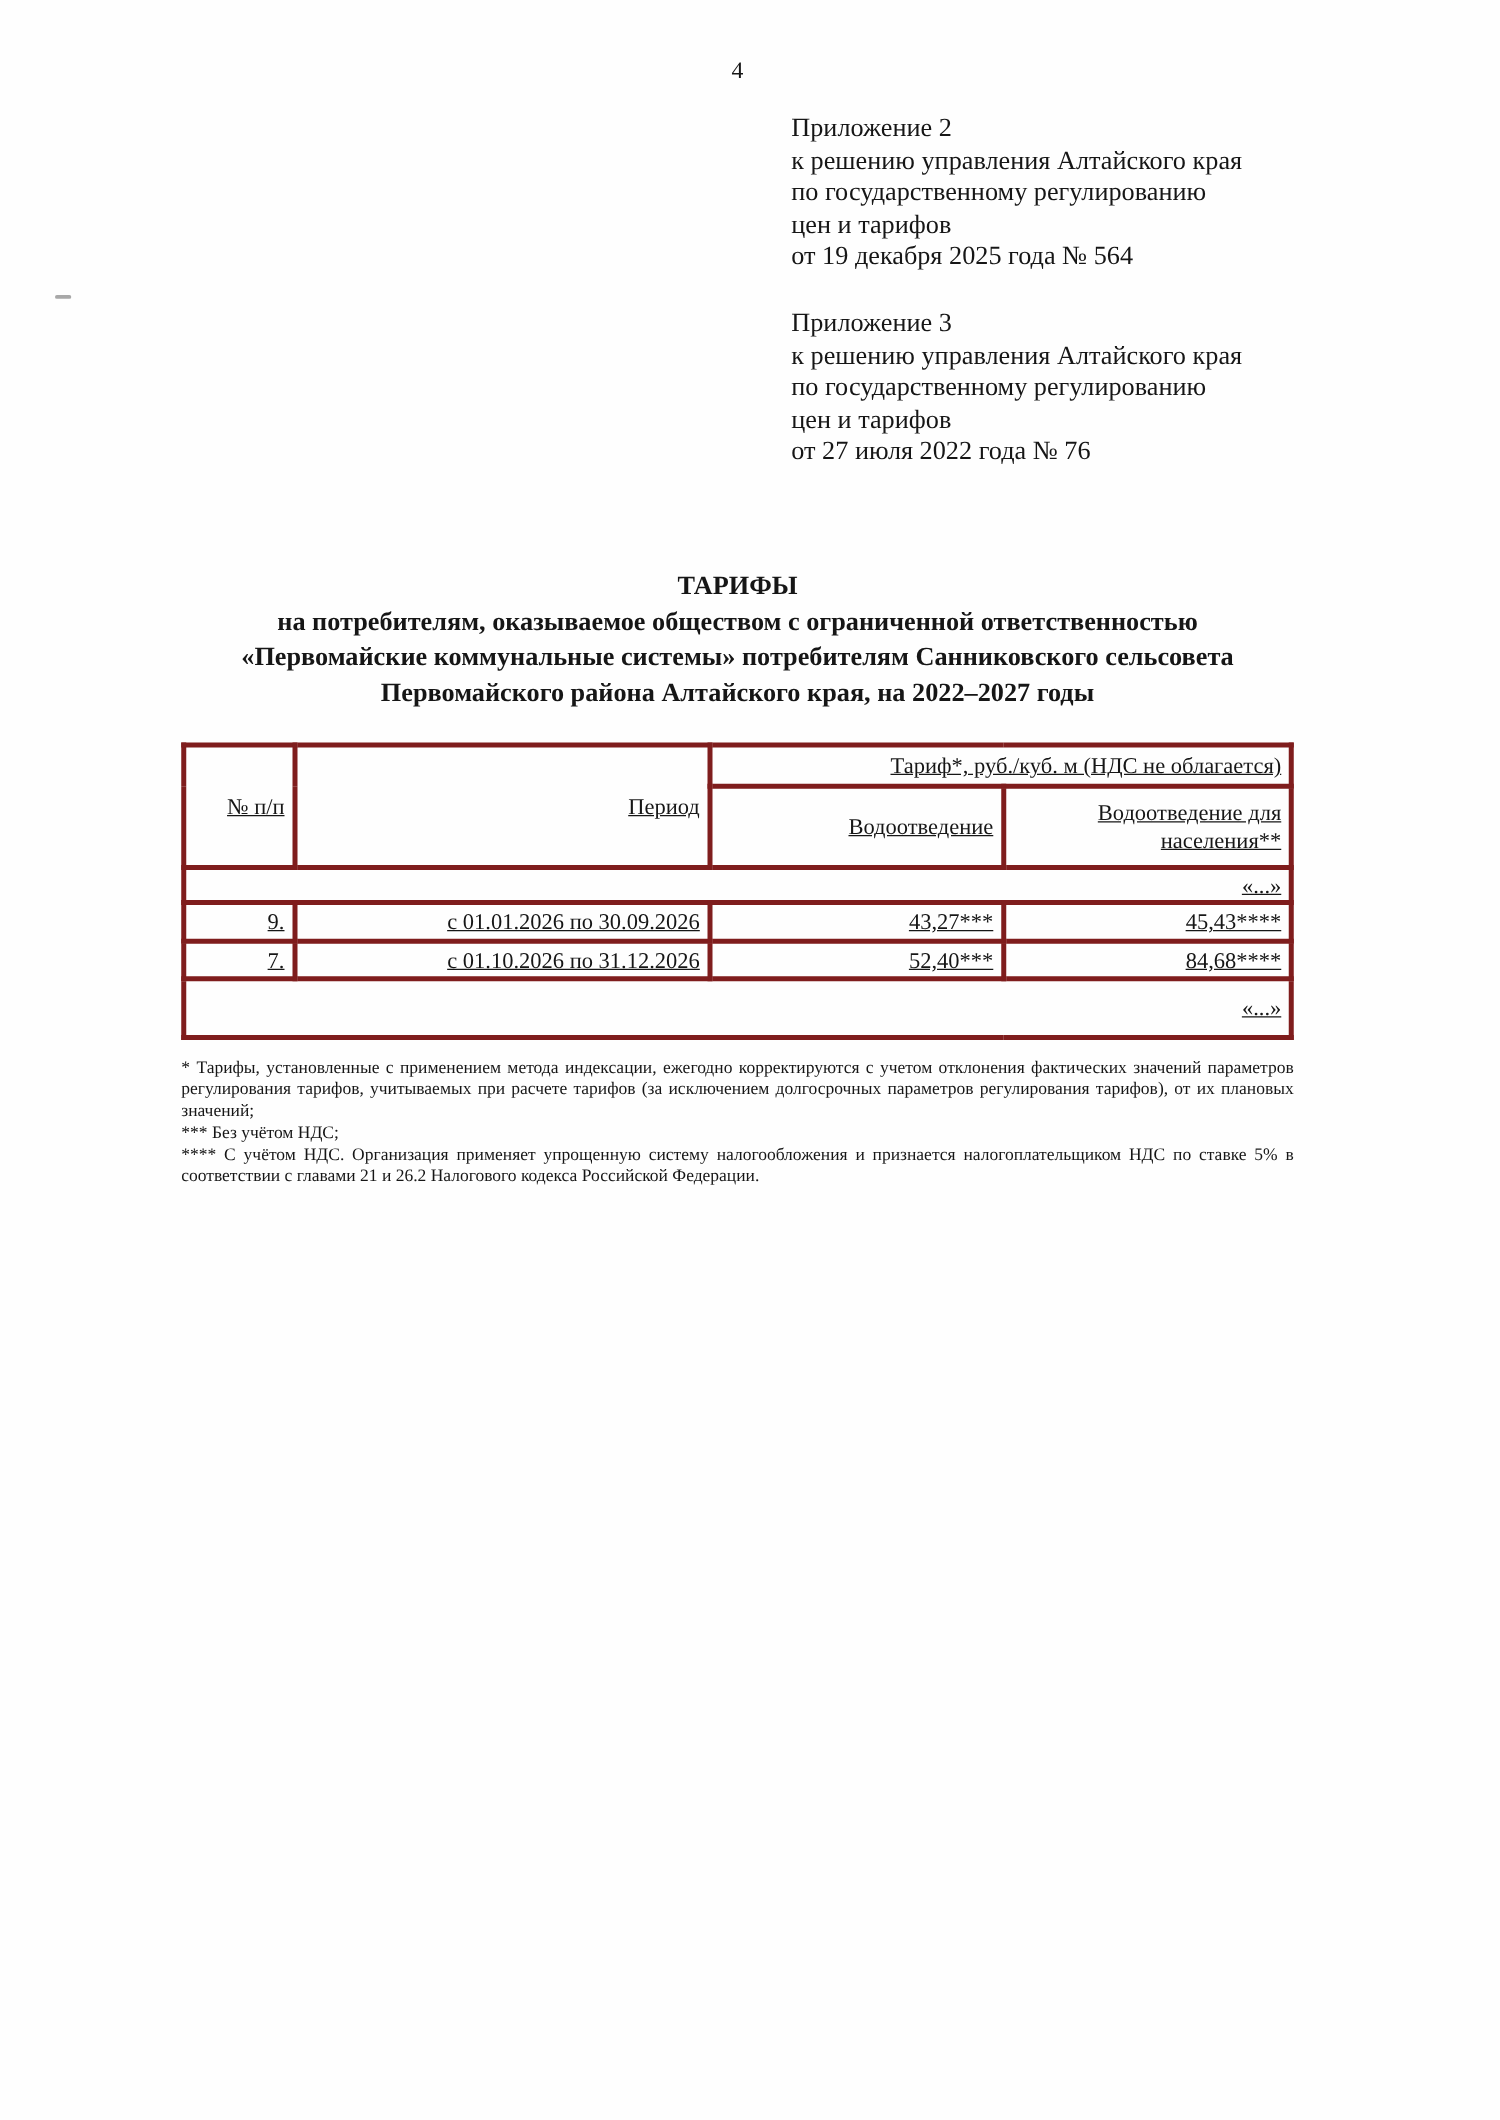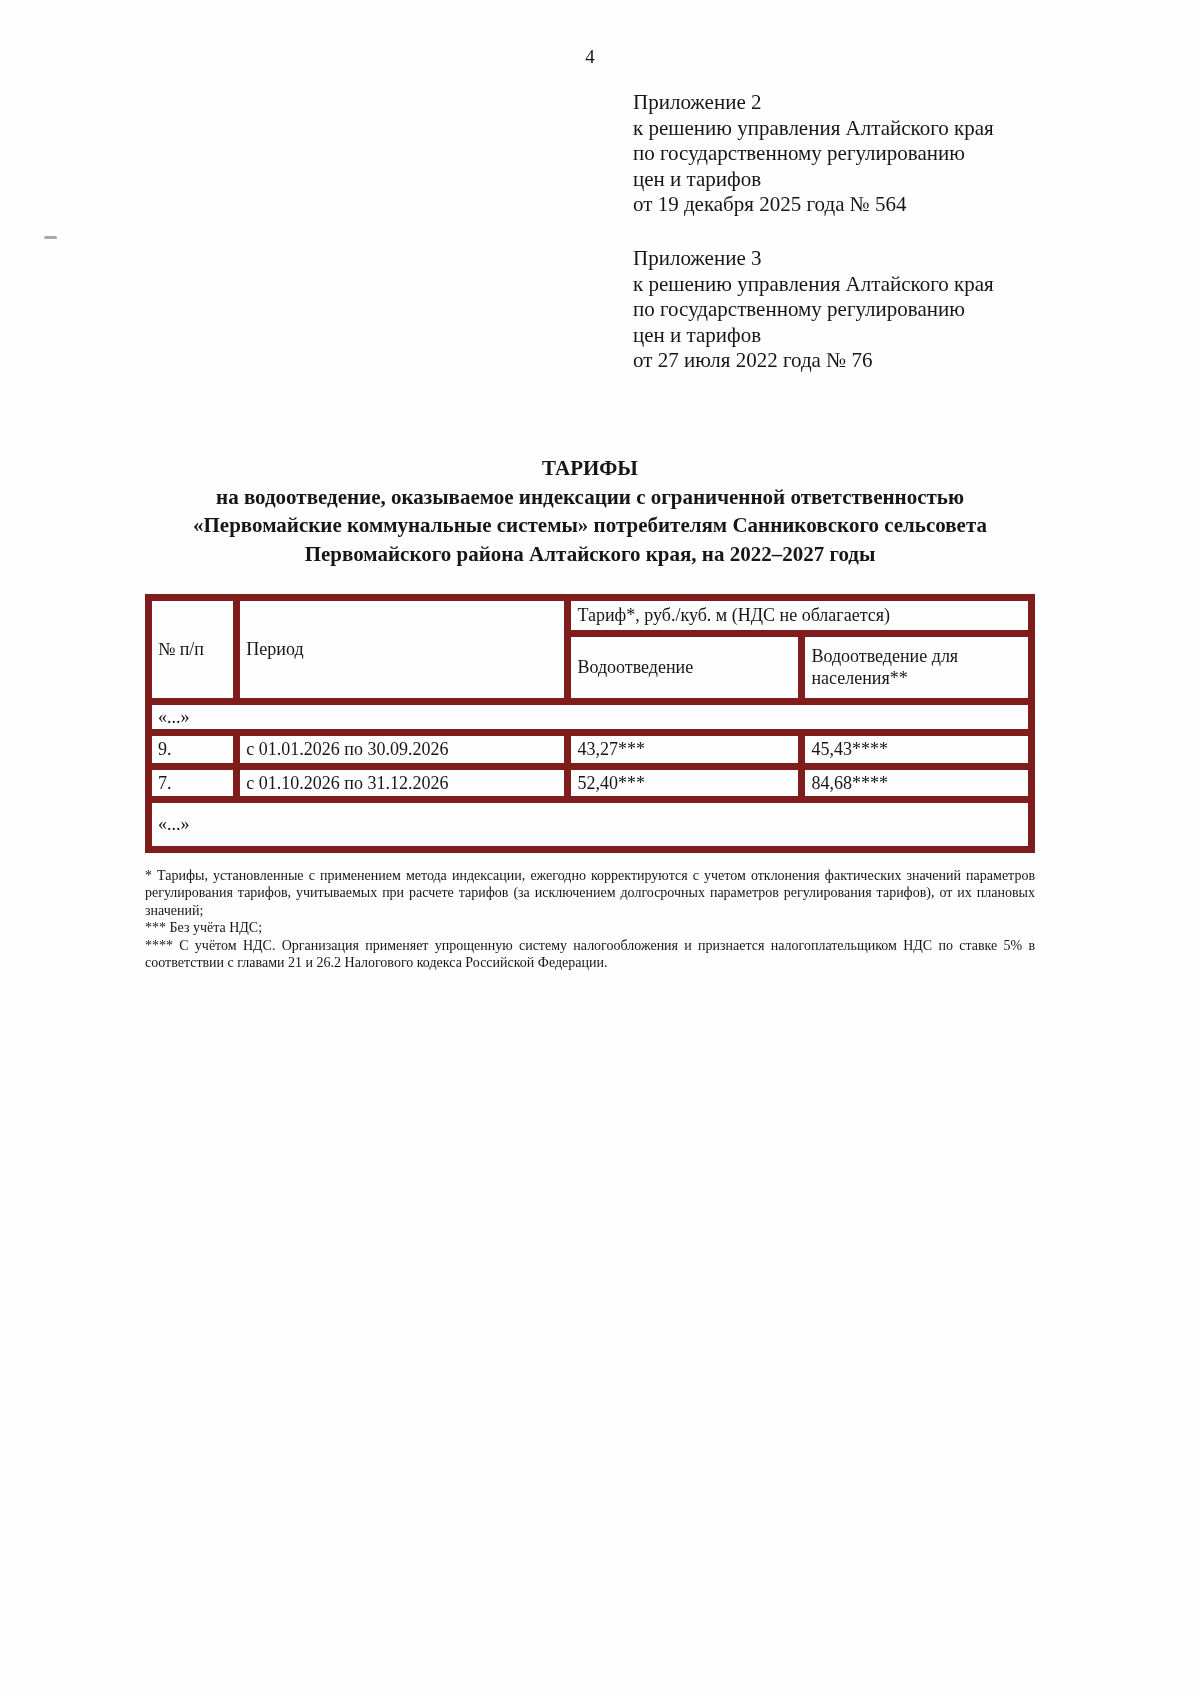--- a/index.html
+++ b/index.html
@@ -64,26 +64,27 @@
   .tariff-table {
     width: 100%;
     border-collapse: collapse;
     font-size: 18px;
     table-layout: fixed;
     margin-bottom: 14px;
   }
 
   .tariff-table th,
   .tariff-table td {
-    border: 7px solid #7f1d1d;
+    border: 4px solid #7f1d1d;
     font-weight: normal;
-    text-align: left;
+    text-align: right;
     vertical-align: middle;
     padding: 2px 6px;
     line-height: 1.25;
+    text-decoration: underline;
   }
 
   .col-num    { width: 10%; }
   .col-period { width: 37.5%; }
   .col-v1     { width: 26.5%; }
   .col-v2     { width: 26%; }
 
   .tariff-table thead th.group-header { padding: 3px 6px; }
   .tariff-table thead th.sub-header   { padding: 8px 6px; }
 
@@ -121,21 +122,21 @@
     <div class="appendix-block second">
       <div class="appendix-line">Приложение 3</div>
       <div class="appendix-line">к решению управления Алтайского края</div>
       <div class="appendix-line">по государственному регулированию</div>
       <div class="appendix-line">цен и тарифов</div>
       <div class="appendix-line">от 27 июля 2022 года № 76</div>
     </div>
 
     <div class="doc-title">
       <div class="title-heading">ТАРИФЫ</div>
-      <div class="title-line">на водоотведение, оказываемое индексации с ограниченной ответственностью</div>
+      <div class="title-line">на потребителям, оказываемое обществом с ограниченной ответственностью</div>
       <div class="title-line">«Первомайские коммунальные системы» потребителям Санниковского сельсовета</div>
       <div class="title-line">Первомайского района Алтайского края, на 2022–2027 годы</div>
     </div>
 
     <table class="tariff-table">
       <colgroup>
         <col class="col-num">
         <col class="col-period">
         <col class="col-v1">
         <col class="col-v2">
@@ -168,18 +169,18 @@
           <td>84,68****</td>
         </tr>
         <tr class="ellipsis-row bottom">
           <td colspan="4">«...»</td>
         </tr>
       </tbody>
     </table>
 
     <div class="footnotes">
       <p class="footnote">* Тарифы, установленные с применением метода индексации, ежегодно корректируются с учетом отклонения фактических значений параметров регулирования тарифов, учитываемых при расчете тарифов (за исключением долгосрочных параметров регулирования тарифов), от их плановых значений;</p>
-      <p class="footnote">*** Без учёта НДС;</p>
+      <p class="footnote">*** Без учётом НДС;</p>
       <p class="footnote">**** С учётом НДС. Организация применяет упрощенную систему налогообложения и признается налогоплательщиком НДС по ставке 5% в соответствии с главами 21 и 26.2 Налогового кодекса Российской Федерации.</p>
     </div>
 
   </div>
 </div>
 
 </body></html>

